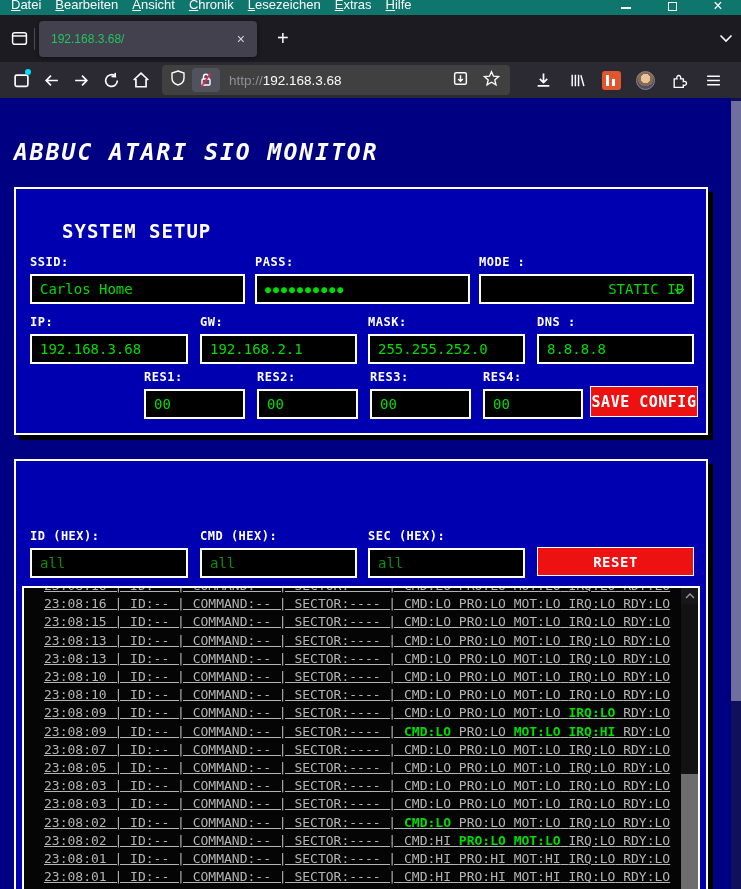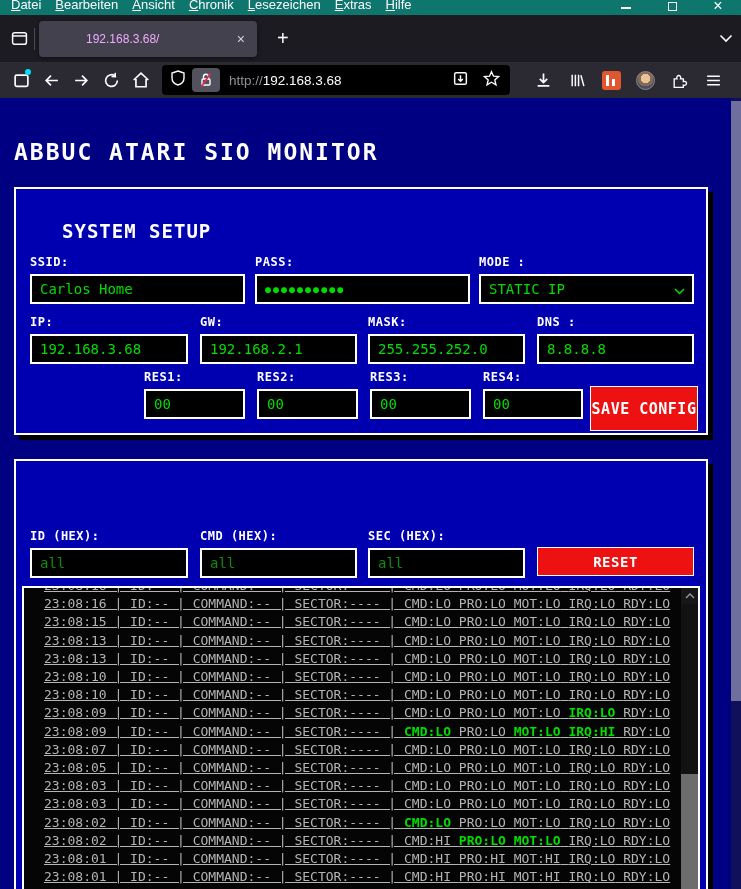--- a/index.html
+++ b/index.html
@@ -17,70 +17,70 @@
   .wc .bar { width:10px; height:2px; background:#fbfbfe; display:block; }
   .wc .box { width:9px; height:9px; border:1.5px solid #fbfbfe; display:block; margin-top:-2px; }
   .wc.close { font-size:16px; line-height:10px; margin-top:-3px; }
 
   .tabstrip { position:relative; height:47px; background:#1c1b22; display:flex; align-items:center; }
   .icnbtn { display:flex; align-items:center; justify-content:center; }
   .fxview-tab { width:30px; height:32px; margin-left:4px; }
   .tab-sep { width:1px; height:22px; background:#4a4954; margin:0 4px 0 0; }
   .tab { width:218px; height:36px; background:#42414d; border-radius:4px; display:flex; align-items:center;
          padding:0 8px 0 12px; box-shadow:0 1px 4px rgba(0,0,0,.45); }
-  .tab-title { flex:1; color:#f0abfc; font-size:12px; white-space:nowrap; overflow:hidden;margin-left:35px; }
+  .tab-title { flex:1; color:#22c55e; font-size:12px; white-space:nowrap; overflow:hidden; }
   .tab-close { color:#d5d4da; font-size:14px; line-height:14px; padding:2px 4px; border-radius:3px; }
   .newtab { color:#fbfbfe; font-size:20px; font-weight:300; margin-left:14px; padding:0 6px; }
   .alltabs { margin-left:auto; margin-right:8px; }
 
   .toolbar { height:36px; background:#2b2a33; display:flex; align-items:center; padding:0 6px; }
   .tb-icon { width:30px; height:28px; display:flex; align-items:center; justify-content:center; border-radius:4px; position:relative; }
   .fxview-dot { position:absolute; top:3px; right:5px; width:6px; height:6px; border-radius:50%; background:#00ddff; }
-  .urlbar { width:348px; height:30px; background:#000000; border-radius:4px; margin:0 8px 0 6px;
+  .urlbar { width:348px; height:30px; background:#404040; border-radius:4px; margin:0 8px 0 6px;
             display:flex; align-items:center; padding:0 8px 0 8px; }
   .lockbox { width:28px; height:24px; background:#52525e; border-radius:4px; display:flex; align-items:center; justify-content:center; margin-left:6px; }
   .urltext { margin-left:9px; font-size:13.5px; white-space:nowrap; flex:1; }
   .urltext .proto { color:#8f8f98; }
   .urltext .host  { color:#fbfbfe; }
   .url-actions { display:flex; align-items:center; gap:14px; margin-right:2px; }
   .tb-right { display:flex; align-items:center; gap:4px; margin-left:10px; }
   .ext-orange { width:19px; height:19px; background:#e0562f; border-radius:3px; position:relative; }
   .ext-orange i { position:absolute; top:4px; width:3px; background:#fff; }
   .ext-orange i:nth-child(1){ left:4px; height:11px; }
   .ext-orange i:nth-child(2){ left:10px; height:7px; top:8px; }
   .avatar { width:19px; height:19px; border-radius:50%;
             background:radial-gradient(circle at 50% 38%, #e8c49c 0 34%, #8a6a4e 35% 58%, #47506b 59%);
             border:1px solid #888; }
 
   
   .viewport { position:relative; width:741px; height:791px; background:#000082; overflow:hidden;
               font-family:"DejaVu Sans Mono", monospace; color:#ffffff; }
-  .page-title { position:absolute; left:14px; top:41px; font-size:23px; font-weight:bold; letter-spacing:2px; }
+  .page-title { position:absolute; left:14px; top:41px; font-size:23px; font-weight:bold; letter-spacing:2px;font-style:italic; }
 
   .panel { position:absolute; left:14px; width:694px; background:#0000b0; border:2px solid #ffffff;
            box-shadow:5px 5px 0 #000000; }
   .panel-setup { top:89px; height:248px; }
   .panel-logf  { top:361px; height:600px; }
   .panel h2 { position:absolute; left:16px; font-size:19px; font-weight:bold; letter-spacing:1px; }
   .panel-setup h2 { top:31px;margin-left:30px; }
   .panel-logf  h2 { top:30px; }
 
   .field { position:absolute; }
   .field label { display:block; font-size:12px; font-weight:bold; color:#ffffff; margin-bottom:5px; letter-spacing:0.5px; }
   .field input, .select {
     display:block; width:100%; height:30px; background:#000000; border:2px solid #ffffff;
     color:#00dd00; font-family:"DejaVu Sans Mono", monospace; font-size:14px; padding:0 8px; outline:none;
   }
   .field input::placeholder { color:#0e8c0e; opacity:1; }
-  .select { display:flex; align-items:center; position:relative; }
+  .select { display:flex; align-items:center; position:relative;justify-content:flex-end; }
   .select .chev { position:absolute; right:7px; top:12px; }
 
   .btn { font-family:"DejaVu Sans Mono", monospace; font-weight:bold; color:#ffffff;
          background:#ee1111; border:1px solid #ffffff; cursor:pointer; letter-spacing:0.5px; }
-  .btn-save  { position:absolute; left:574px; top:197px; width:108px; height:45px; font-size:15px; }
+  .btn-save  { position:absolute; left:574px; top:197px; width:108px; height:31px; font-size:15px; }
   .btn-reset { position:absolute; left:521px; top:86px;  width:157px; height:29px; font-size:14px; }
 
   .logbox { position:absolute; left:6px; top:125px; width:678px; height:440px;
             background:#050505; border:2px solid #ffffff; overflow:hidden; }
   .log-rows { position:absolute; left:0; right:17px; top:0; bottom:0; overflow:hidden; padding-left:20px; }
   .log-row { font-size:13px; line-height:18.2px; white-space:pre; color:#b4b4b4;text-decoration:underline; }
   .log-row:first-child { margin-top:-11px; }
   .log-row .hl { color:#00dd00; font-weight:bold; }
 
   .log-scrollbar { position:absolute; right:0; top:0; bottom:0; width:17px; background:#121212; }

